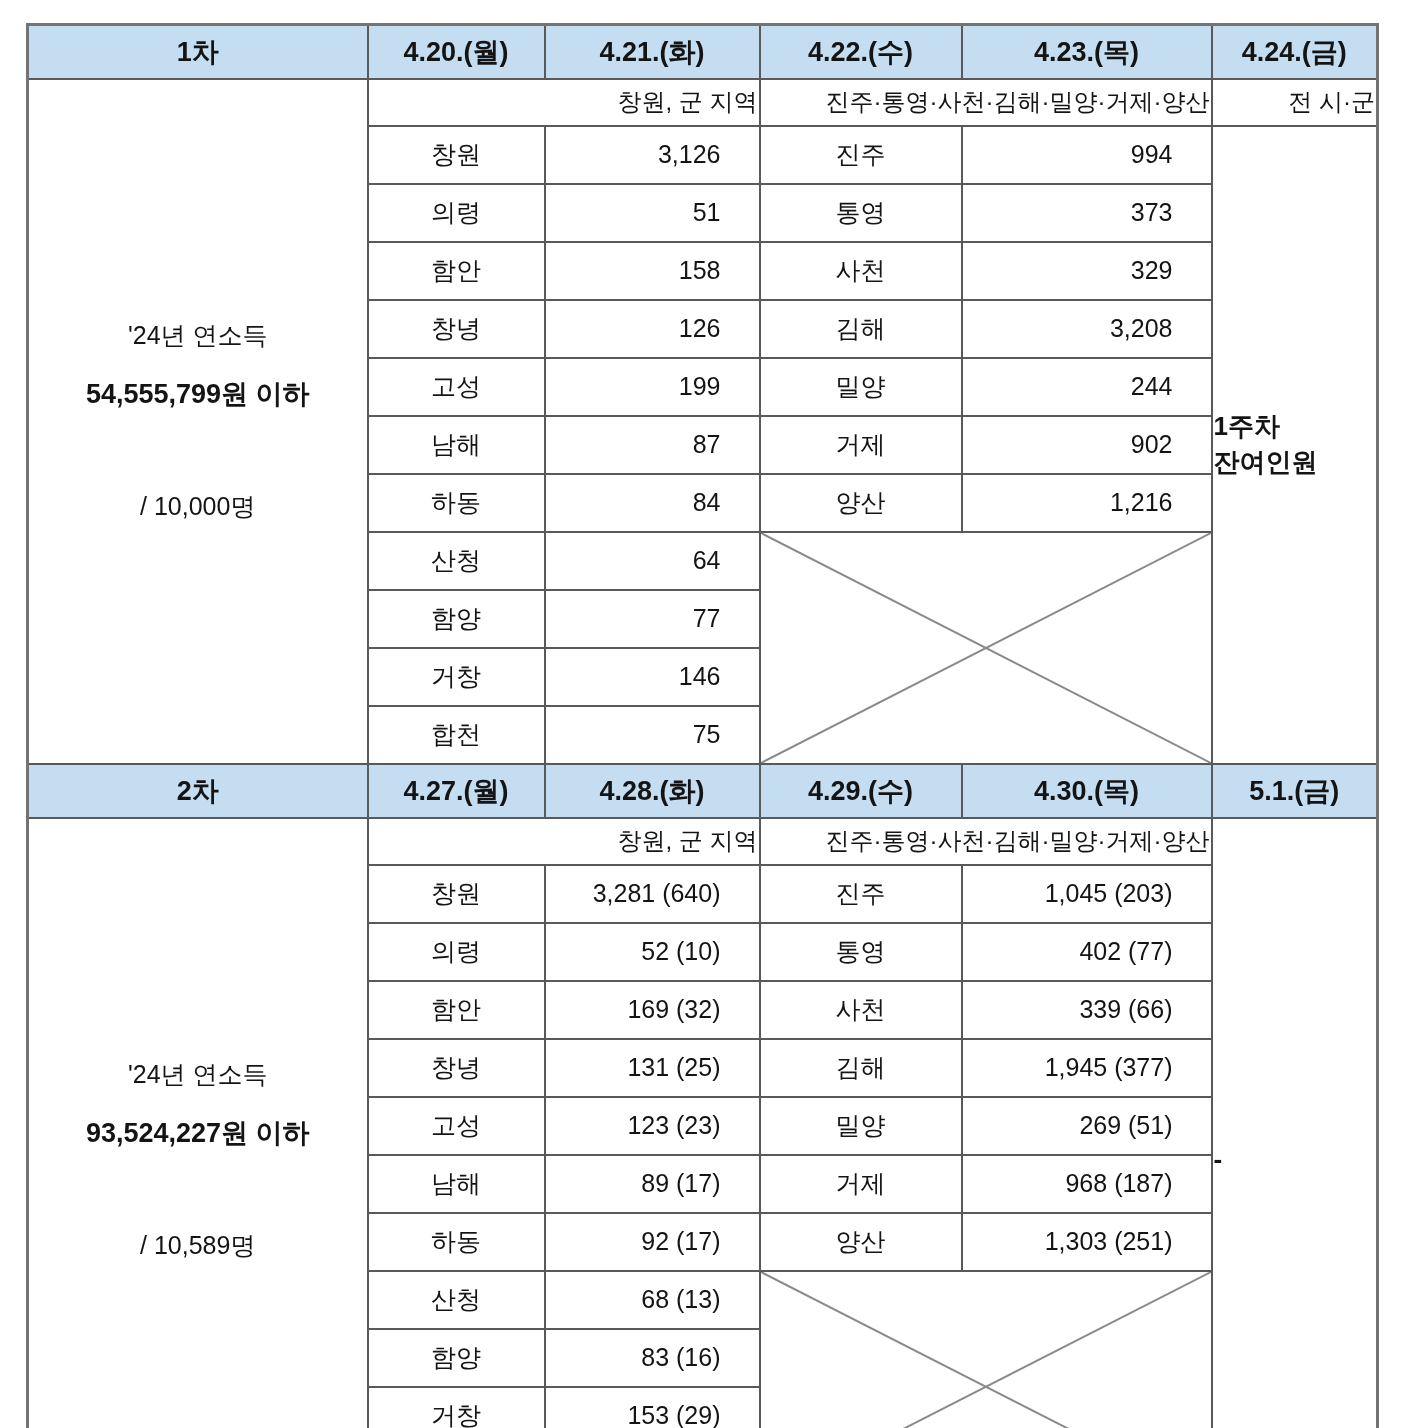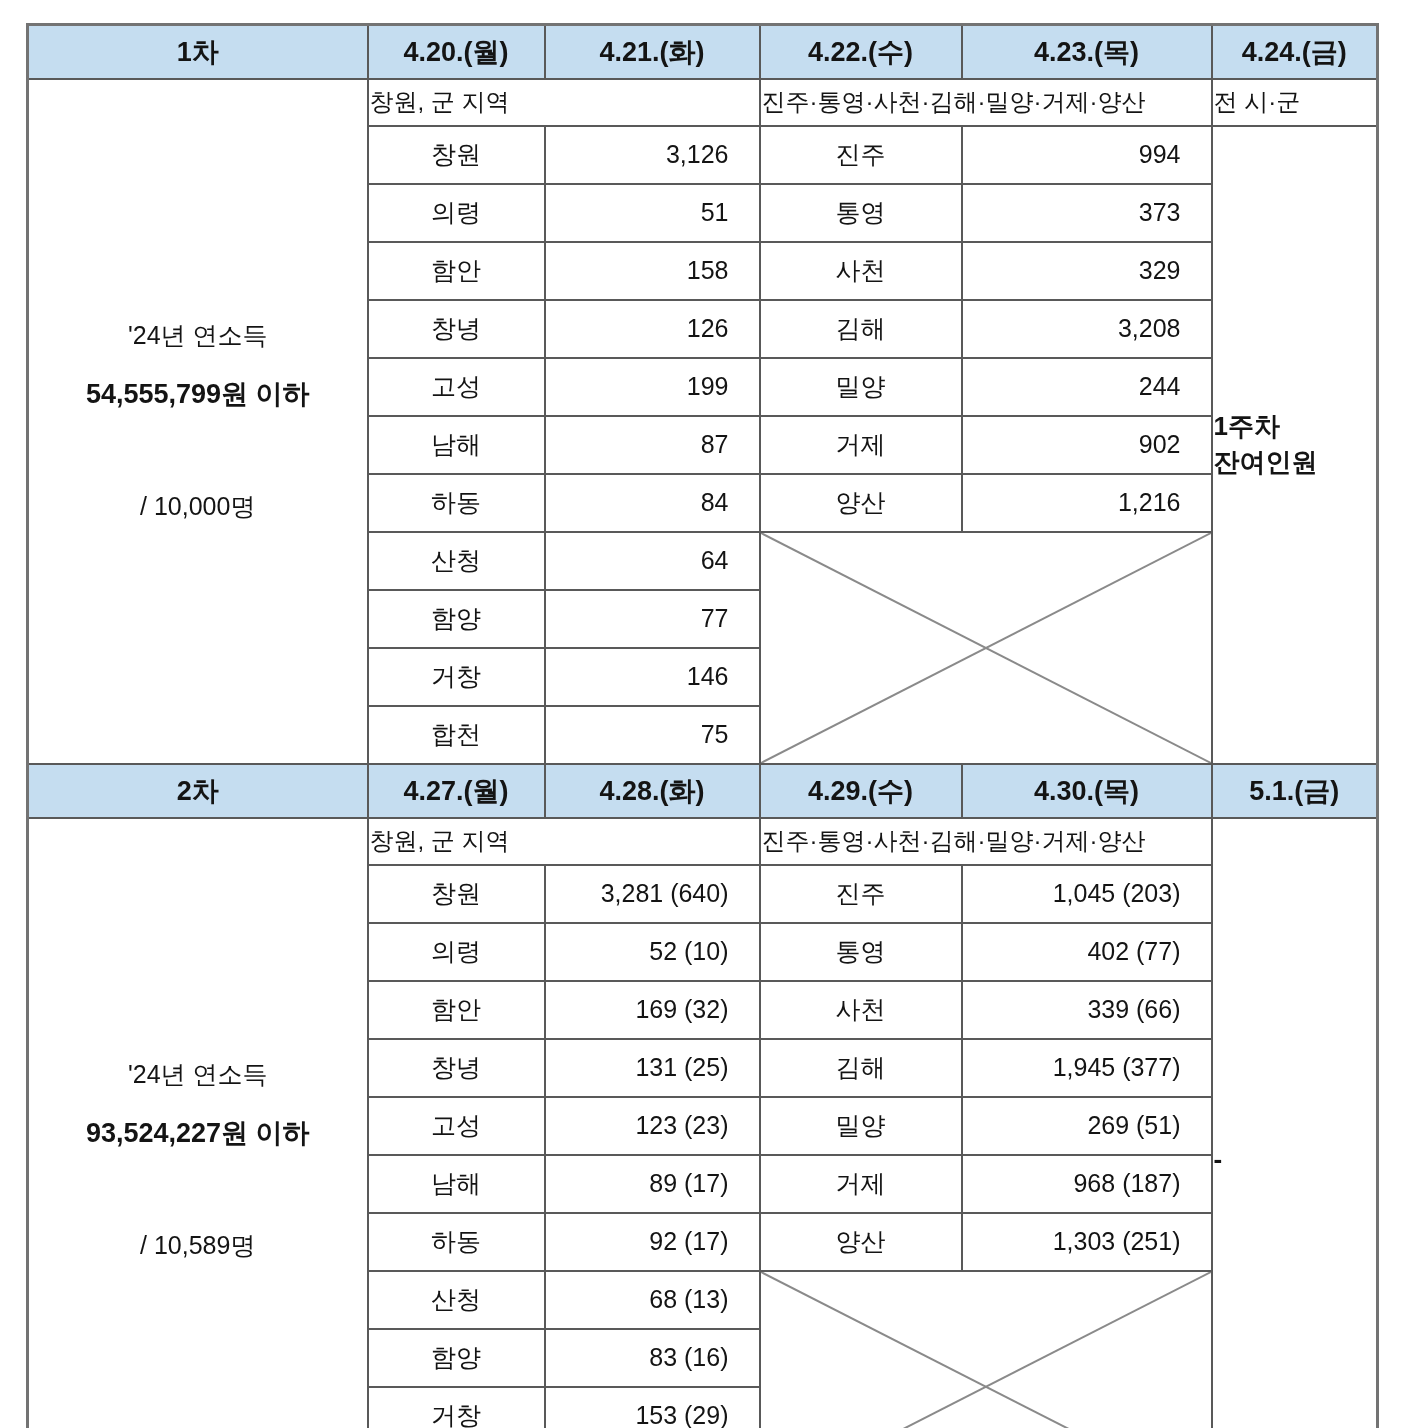--- a/index.html
+++ b/index.html
@@ -5,23 +5,23 @@
   html,body { margin:0; padding:0; background:#ffffff; }
   body { font-family:"Liberation Sans","DejaVu Sans",sans-serif; color:#141414; }
   .page { width:1404px; height:1428px; box-sizing:border-box; padding:23px 26px; }
   table.sched { width:100%; height:100%; border-collapse:collapse; table-layout:fixed;
                 border:3px solid #737373; }
   td { border:2px solid #595959; font-size:25px; overflow:hidden; }
   tr.hrow { height:54px; }
   tr.srow { height:47px; }
   tr.drow { height:58px; }
   td.hdr { background:#c5ddf0; font-weight:bold; text-align:center; font-size:27px; }
-  td.sub { text-align:left; font-size:24px; }
+  td.sub { text-align:right; font-size:24px; }
   td.region { text-align:center; }
-  td.count { text-align:right; padding-right:30px; }
+  td.count { text-align:right; padding-right:38px; }
   td.income { text-align:center; vertical-align:middle; }
   .inc-l1 { font-size:25px; margin-bottom:24px; }
   .inc-l2 { font-size:27px; font-weight:bold; margin-bottom:78px; }
   .inc-q  { font-size:25px; }
   td.note { text-align:left; vertical-align:middle; font-weight:bold; font-size:26px;
             white-space:pre-line; line-height:1.35;border-radius:18px; }
   td.xcell { position:relative; padding:0; }
   td.xcell svg { position:absolute; left:0; top:0; width:100%; height:100%; display:block; }
 </style>
 </head>

